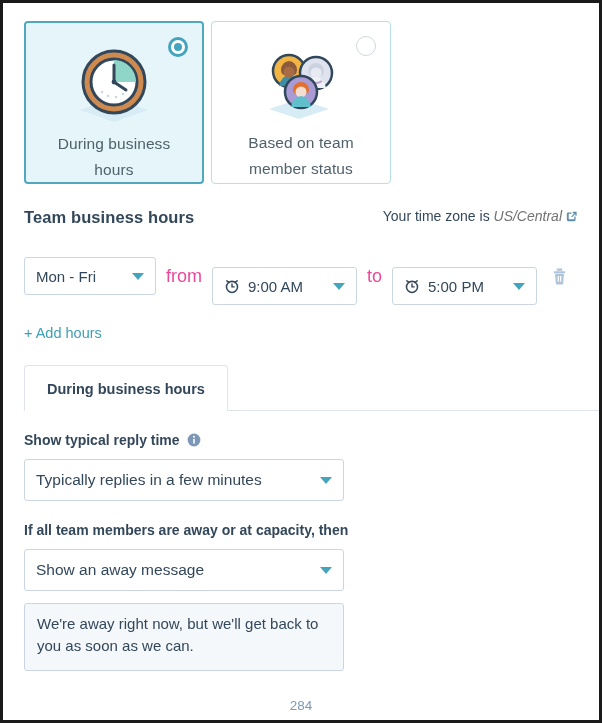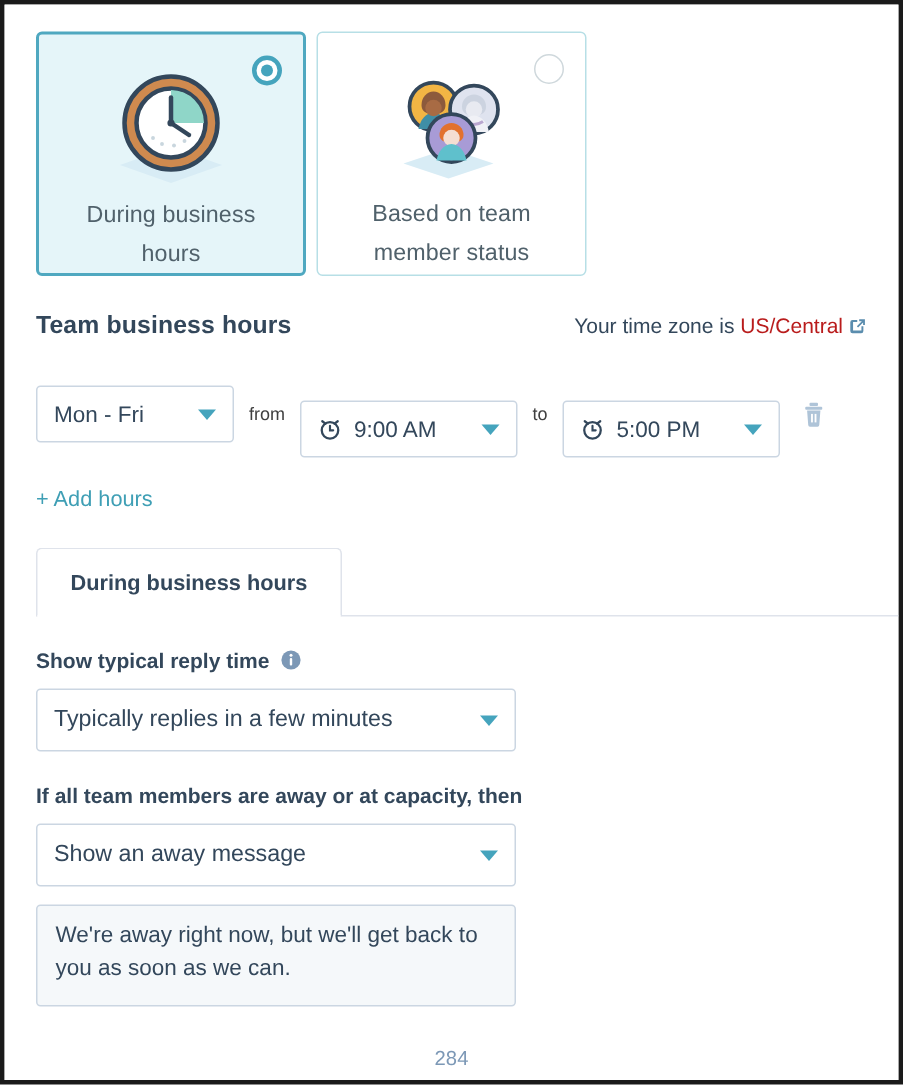--- a/index.html
+++ b/index.html
@@ -107,38 +107,39 @@
     letter-spacing: 0.1px;
   }
 
   
   .section {
     padding: 0 21px;
     margin-top: 24px;
   }
   .section-head-row {
     display: flex;
-    align-items: flex-end;
+    align-items: flex-start;
     justify-content: space-between;
   }
   .section-title {
     font-size: 16.5px;
     font-weight: bold;
     color: #33475b;
     letter-spacing: 0.1px;
   }
   .tz-note {
     font-size: 14px;
     color: #33475b;
     white-space: nowrap;
   }
   .tz-link {
-    color: #b91c1c;
+    color: #737373;
     text-decoration: none;
     cursor: pointer;
+    font-style: italic;
   }
   .ext-icon {
     display: inline-block;
     vertical-align: -2px;
     margin-left: 3px;
   }
   .section-sub {
     margin-top: 7px;
     font-size: 14.5px;
     color: #33475b;
@@ -167,22 +168,22 @@
   .caret {
     margin-left: 12px;
     width: 0; height: 0;
     border-left: 6px solid transparent;
     border-right: 6px solid transparent;
     border-top: 7px solid #45a4bd;
   }
   .sel-days { width: 132px; }
   .sel-time { width: 145px; margin-top: 20px; }
   .conj {
-    font-size: 12px;
-    color: #404040;
+    font-size: 18px;
+    color: #ec4899;
     margin: 0 10px;
   }
   .clock-ico { margin-right: 8px; display: flex; align-items: center; }
   .trash-btn {
     margin-left: 14px;
     cursor: pointer;
     display: flex;
     align-items: center;
   }
   .add-hours {

